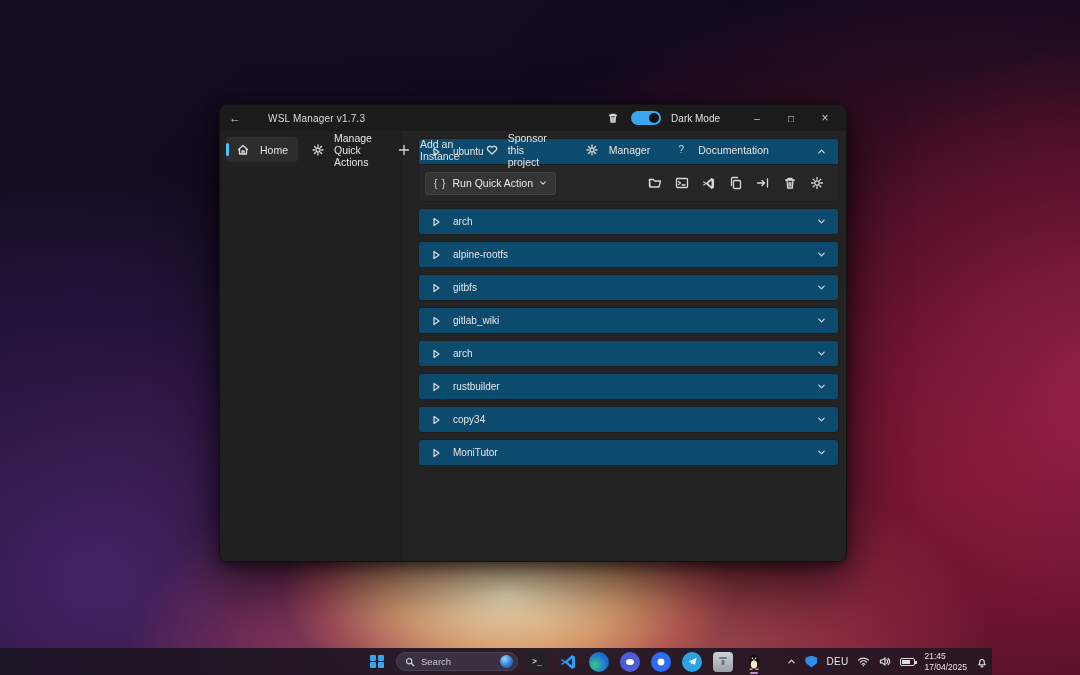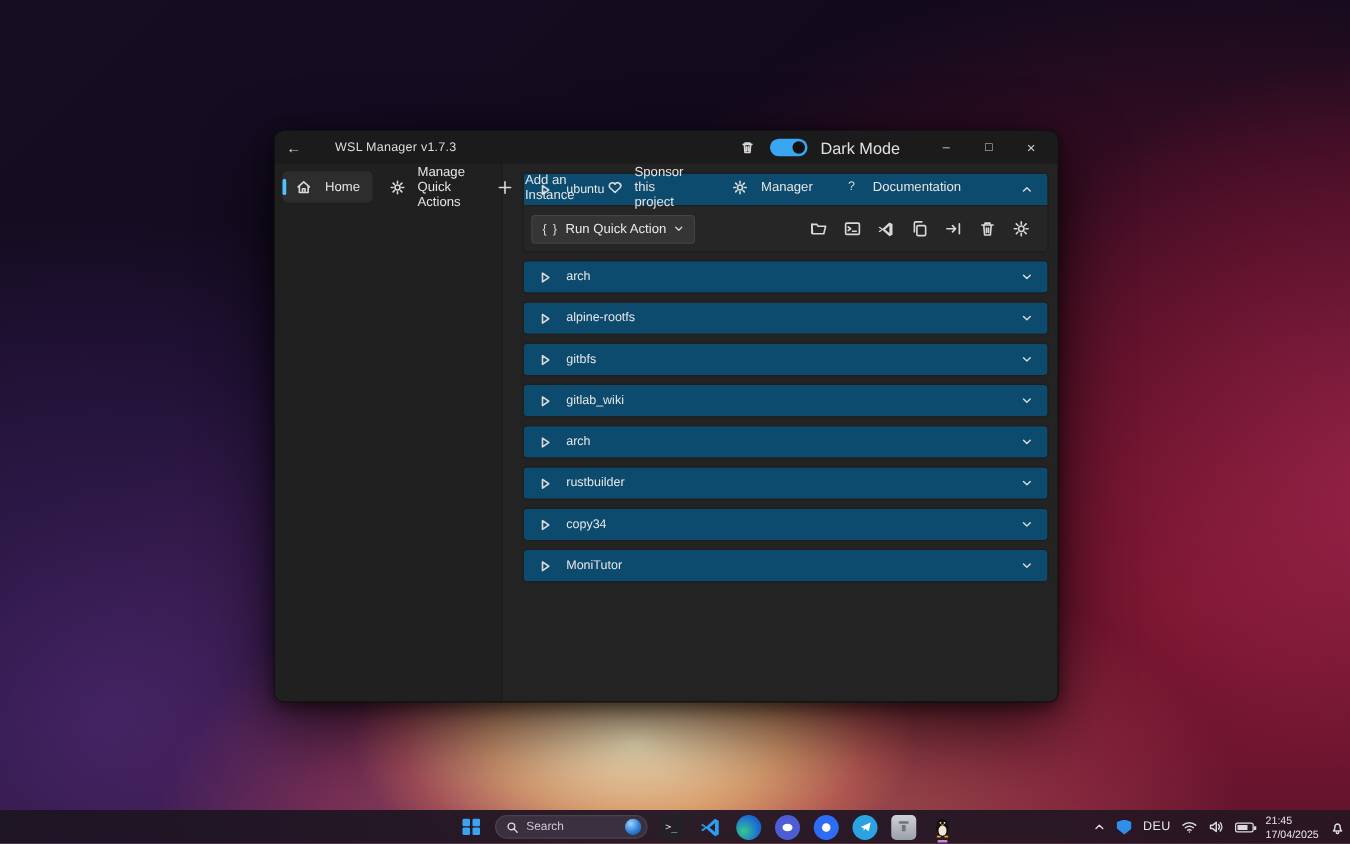--- a/index.html
+++ b/index.html
@@ -33,21 +33,21 @@
   .back-btn { width:30px; text-align:center; font-size:12px; color:#cfcfcf; cursor:default; }
   .win-title { margin-left:18px; letter-spacing:0.2px; }
   .titlebar-right { margin-left:auto; display:flex; align-items:center; gap:10px; padding-right:4px; }
   .tb-icon { width:16px; height:16px; display:flex; align-items:center; justify-content:center; }
   .toggle {
     width:30px; height:14px; border-radius:8px; background:#3aa5f0; position:relative;
   }
   .toggle .knob {
     position:absolute; right:2px; top:2px; width:10px; height:10px; border-radius:50%; background:#111;
   }
-  .darkmode-label { font-size:13px; color:#e0e0e0; margin-right:10px; }
+  .darkmode-label { font-size:10px; color:#e0e0e0; margin-right:10px; }
   .caption-btn {
     width:34px; height:26px; display:flex; align-items:center; justify-content:center;
     color:#cfcfcf; font-size:10px;
   }
   .caption-btn.close { font-size:12px; }
 
   .window-body { flex:1; display:flex; min-height:0; }
 
   
   .sidebar {
@@ -85,21 +85,21 @@
   .qa-btn {
     height:23px; background:#353535; border:1px solid #424242; border-radius:3px;
     display:flex; align-items:center; gap:6px; padding:0 8px; color:#e8e8e8; font-size:10.5px;
   }
   .qa-btn .braces { font-size:10px; color:#dcdcdc; letter-spacing:1px; }
   .action-icons { margin-left:auto; display:flex; align-items:center; gap:12px; padding-right:4px; }
   .act { width:15px; height:15px; display:flex; align-items:center; justify-content:center; }
 
   
   .taskbar {
-    position:absolute; left:0; bottom:0; width:1080px; height:27px;
+    position:absolute; left:0; bottom:0; width:992px; height:27px;
     background:linear-gradient(90deg, rgba(28,20,34,0.94), rgba(34,22,36,0.94) 60%, rgba(40,22,34,0.94));
     display:flex; align-items:center;padding-left:36px;
   }
   .tb-center { position:absolute; left:365px; top:0; height:27px; display:flex; align-items:center; gap:7px; }
   .task-icon { width:24px; height:24px; display:flex; align-items:center; justify-content:center; position:relative; border-radius:4px; }
   .task-icon.active::after {
     content:""; position:absolute; bottom:0px; left:8px; width:8px; height:2px; border-radius:2px; background:#c58ae0;
   }
   .start-grid { width:14px; height:14px; display:grid; grid-template-columns:6px 6px; grid-template-rows:6px 6px; gap:1.5px; }
   .start-grid span { background:#3ca3ee; border-radius:1px; }

